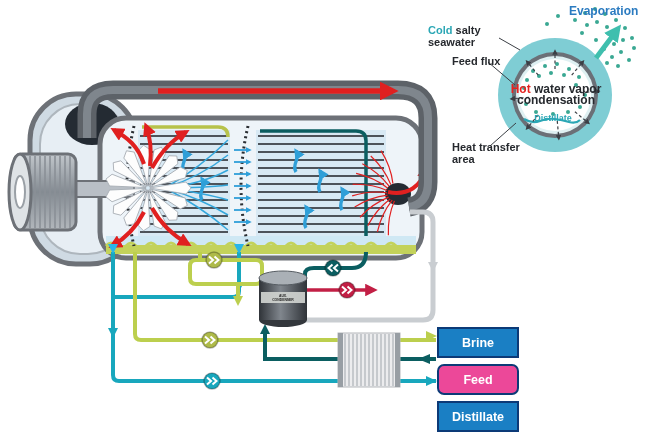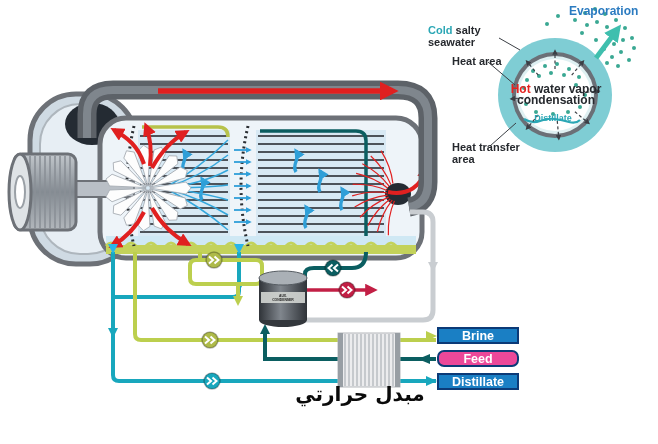--- a/index.html
+++ b/index.html
@@ -6,21 +6,21 @@
   #stage{position:relative;width:658px;height:444px;background:#ffffff;overflow:hidden;
          font-family:"Liberation Sans",sans-serif;}
   #art{position:absolute;left:0;top:0;}
   .lbl{position:absolute;font-weight:bold;font-size:11px;line-height:11.5px;color:#26292e;letter-spacing:0;}
   .teal{color:#2ba7b5;}
   .red{color:#e52320;}
   .lbl-evap{color:#2b7bc0;font-size:12px;}
   .lbl-hot{left:499px;top:84px;width:114px;text-align:center;font-size:12px;line-height:11px;}
   .lbl-dist{left:518px;top:113px;width:70px;text-align:center;font-size:9px;color:#2ba7b5;}
   #legend{position:absolute;left:437px;top:327px;}
-  .lg-box{box-sizing:border-box;width:82px;height:17px;margin-bottom:6px;
+  .lg-box{box-sizing:border-box;width:82px;height:31px;margin-bottom:6px;
           border:2px solid #0c3a77;display:flex;align-items:center;justify-content:center;
           color:#fff;font-weight:bold;font-size:12.5px;}
   .lg-blue{background:#1a7fc4;}
   .lg-green{background:#ec4899;border-radius:7px;}
   #caption{position:absolute;left:288px;top:382px;width:144px;text-align:center;
            font-family:"DejaVu Sans",sans-serif;font-weight:bold;font-size:20px;color:#0a0a0a;}
 </style>
 </head>
 <body>
 
@@ -311,21 +311,21 @@
   </g>
 </svg>
 
 <div class="lbl" style="left:428px;top:25px;">
   <span class="teal">Cold</span>
   <span>salty</span><br>
   <span>seawater</span>
 </div>
 
 <div class="lbl" style="left:452px;top:56px;">
-  <span>Heat area</span>
+  <span>Feed flux</span>
 </div>
 
 <div class="lbl lbl-hot">
   <span class="red">Hot</span>
   <span>water vapor</span><br>
   <span>condensation</span>
 </div>
 
 <div class="lbl lbl-dist">
   <span>Distillate</span>
@@ -339,15 +339,14 @@
 <div class="lbl lbl-evap" style="left:569px;top:6px;">
   <span>Evaporation</span>
 </div>
 
 <div id="legend">
   <div class="lg-box lg-blue">Brine</div>
   <div class="lg-box lg-green">Feed</div>
   <div class="lg-box lg-blue">Distillate</div>
 </div>
 
-<div id="caption">مبدل حرارتي</div>
 
 </div>
 
 </body></html>

